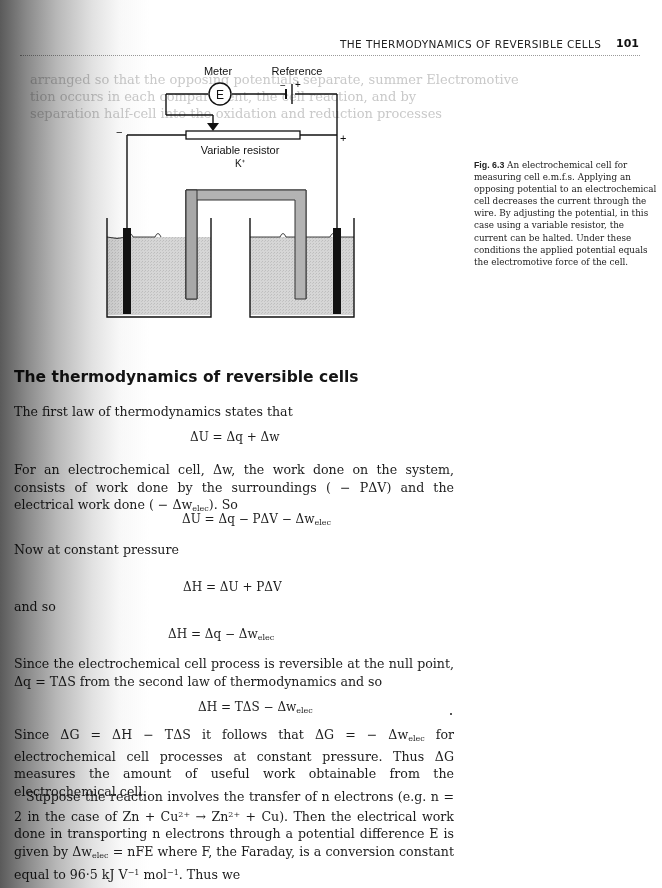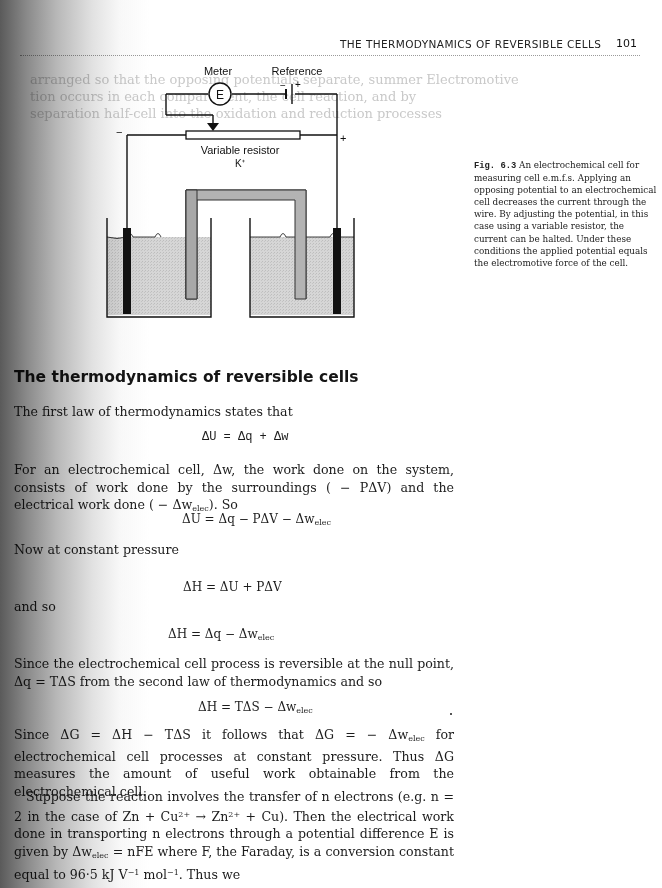--- a/index.html
+++ b/index.html
@@ -14,32 +14,32 @@
     background: linear-gradient(to right, #5a5a5a 0%, #8a8a8a 18%, #b8b8b8 38%, #e2e2e2 62%, #f8f8f8 80%, rgba(255,255,255,0) 100%);
     pointer-events: none; z-index: 5; mix-blend-mode: multiply;
   }
   .bleed { position: absolute; color: #c9c9c9; font-size: 13px; white-space: nowrap; z-index: 1; }
   .running-head {
     position: absolute; top: 38px; left: 340px; font-family: "DejaVu Sans", sans-serif;
     font-size: 10.5px; letter-spacing: 0.4px; color: #222; z-index: 2;
   }
   .page-number {
     position: absolute; top: 37px; left: 616px; font-family: "DejaVu Sans", sans-serif;
-    font-size: 11px; font-weight: normal; color: #111; z-index: 2;
+    font-size: 11px; font-weight: bold; color: #111; z-index: 2;
   }
   .head-rule {
     position: absolute; top: 55px; left: 20px; width: 620px; border-top: 1px dotted #9a9a9a; z-index: 2;
   }
   .figure { position: absolute; left: 100px; top: 60px; width: 265px; height: 300px; z-index: 2; }
   .figure svg { width: 100%; height: 100%; }
   .caption {
     position: absolute; left: 474px; top: 159px; width: 185px;
     font-size: 8.8px; line-height: 12.1px; color: #222; z-index: 2;
   }
-  .caption .lbl { font-family: Liberation Mono, monospace; font-weight: bold; }
+  .caption .lbl { font-family: Liberation Sans, sans-serif; font-weight: bold; }
   h2.section-title {
     position: absolute; left: 14px; top: 368px; margin: 0;
     font-family: "DejaVu Sans", sans-serif; font-size: 15.5px; font-weight: bold; color: #151515; z-index: 2;
   }
   .para { position: absolute; left: 14px; width: 440px; font-size: 12.6px; line-height: 17.6px; z-index: 2; text-align: justify; }
   .eq { position: absolute; font-size: 12px; z-index: 2; white-space: nowrap; }
   sub, sup { font-size: 8px; }
   sub { vertical-align: -2px; margin-top: 44px; }
   sup { vertical-align: 4px; }
   .mark-dot { position: absolute; width: 2px; height: 2px; background: #555; z-index: 2; }
@@ -115,21 +115,21 @@
 </div>
 
 <div class="caption">
   <span class="lbl">Fig. 6.3</span>
   <span>An electrochemical cell for measuring cell e.m.f.s. Applying an opposing potential to an electrochemical cell decreases the current through the wire. By adjusting the potential, in this case using a variable resistor, the current can be halted. Under these conditions the applied potential equals the electromotive force of the cell.</span>
 </div>
 
 <h2 class="section-title">The thermodynamics of reversible cells</h2>
 
 <div class="para" style="top:403px;">The first law of thermodynamics states that</div>
-<div class="eq" style="left:202px; top:430px;font-family:Liberation Mono, monospace;">ΔU = Δq + Δw</div>
+<div class="eq" style="left:190px; top:430px;">ΔU = Δq + Δw</div>
 
 <div class="para" style="top:461px;">
   <span>For an electrochemical cell, Δw, the work done on the system, consists of work done by the surroundings ( − PΔV) and the electrical work done ( − Δw</span><sub>elec</sub><span>). So</span>
 </div>
 
 <div class="eq" style="left:182px; top:512px;">
   <span>ΔU = Δq − PΔV − Δw</span><sub>elec</sub>
 </div>
 
 <div class="para" style="top:541px;">Now at constant pressure</div>

